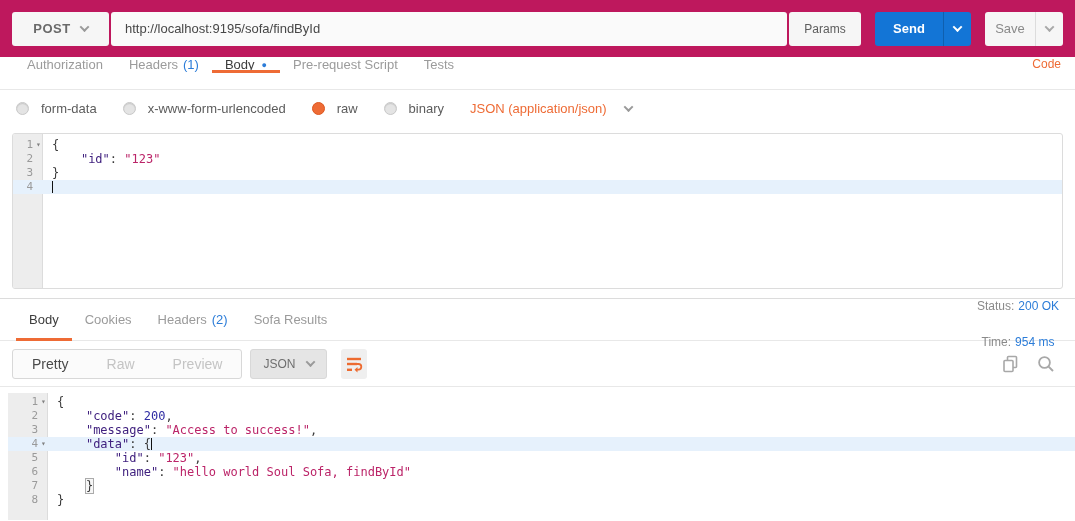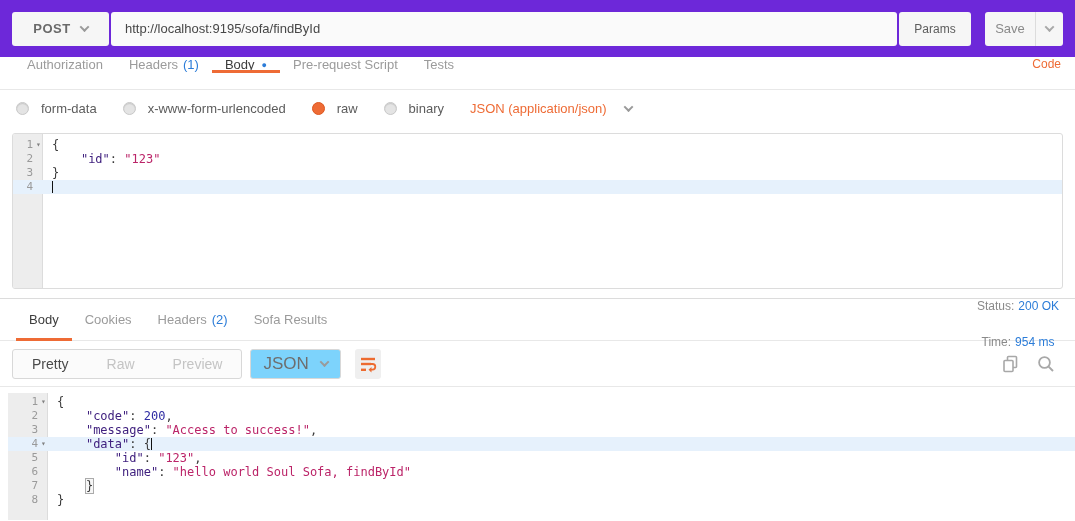--- a/index.html
+++ b/index.html
@@ -4,21 +4,21 @@
 <style>
   * { margin:0; padding:0; box-sizing:border-box; }
   html,body { width:1075px; height:521px; background:#fff; overflow:hidden;
     font-family:"Liberation Sans", sans-serif; }
   :root{
     --accent:#ee6b35; --blue:#2b7cd8; --send:#1375d6;
     --key:#40217f; --str:#bb2468; --num:#2e2ca3; --active-line:#e6f1fc;
   }
 
   
-  .topbar { height:57px; background:#6d28d9; display:flex; align-items:center; padding:16px 12px; }
+  .topbar { height:57px; background:#be185d; display:flex; align-items:center; padding:16px 12px; }
   .method-box { width:97px; height:34px; background:#f6f6f6; border-radius:3px; margin-right:2px;
     display:flex; align-items:center; justify-content:center; gap:10px; color:#6a6a6a;
     font-size:13px; font-weight:bold; letter-spacing:.5px; flex:none; cursor:pointer;}
   .url-box { flex:1; height:34px; background:#fafafa; border-radius:3px; margin-right:2px;
     line-height:34px; padding:0 14px; color:#474747; font-size:13px; white-space:nowrap; overflow:hidden;}
   .params-btn { width:72px; height:34px; background:#f6f6f6; border-radius:3px; flex:none;
     display:flex; align-items:center; justify-content:center; color:#5c5c5c; font-size:12px; cursor:pointer;}
   .send-btn { margin-left:14px; height:34px; background:var(--send); border-radius:3px; flex:none;
     display:flex; color:#fff; font-size:13px; font-weight:bold; cursor:pointer; }
   .send-main { width:68px; display:flex; align-items:center; justify-content:center; }
@@ -87,37 +87,43 @@
   .resp-meta { margin-left:auto; display:flex; align-items:center; gap:22px; font-size:12px; color:#8a8a8a;flex-direction:column; }
   .resp-meta b { color:var(--blue); font-weight:normal; margin-left:4px; }
 
   .resp-toolbar { height:46px; display:flex; align-items:center; padding:0 12px;
     border-bottom:1px solid #e8e8e8; }
   .view-group { display:flex; height:30px; border:1px solid #d8d8d8; border-radius:3px;
     background:#fbfbfb; align-items:center; }
   .view-btn { padding:0 19px; font-size:14px; color:#c4c4c4; line-height:28px; cursor:pointer; }
   .view-btn.active { color:#4a4a4a; }
   .format-select { margin-left:8px; height:30px; border:1px solid #d8d8d8; border-radius:3px;
-    background:#7dd3fc; display:flex; align-items:center; gap:12px; padding:0 12px;
-    font-size:17px; color:#6e6e6e; cursor:pointer; }
+    background:#e5e5e5; display:flex; align-items:center; gap:12px; padding:0 12px;
+    font-size:12px; color:#6e6e6e; cursor:pointer; }
   .wrap-btn { margin-left:14px; width:26px; height:30px; background:#efefef; border-radius:3px;
     display:flex; align-items:center; justify-content:center; cursor:pointer; }
   .right-icons { margin-left:auto; display:flex; align-items:center; gap:18px; padding-right:8px; }
   .icon-btn { cursor:pointer; display:flex; align-items:center; }
 </style>
 </head>
 <body>
 
 <div class="topbar">
   <div class="method-box">
     <span>POST</span>
     <span class="chev chev-gray"></span>
   </div>
   <div class="url-box">http://localhost:9195/sofa/findById</div>
   <div class="params-btn">Params</div>
+  <div class="send-btn">
+    <span class="send-main">Send</span>
+    <span class="send-drop">
+        <span class="chev"></span>
+      </span>
+  </div>
   <div class="save-btn">
     <span class="save-main">Save</span>
     <span class="save-drop">
         <span class="chev"></span>
       </span>
   </div>
 </div>
 
 <div class="tabs-row">
   <div class="tab">

